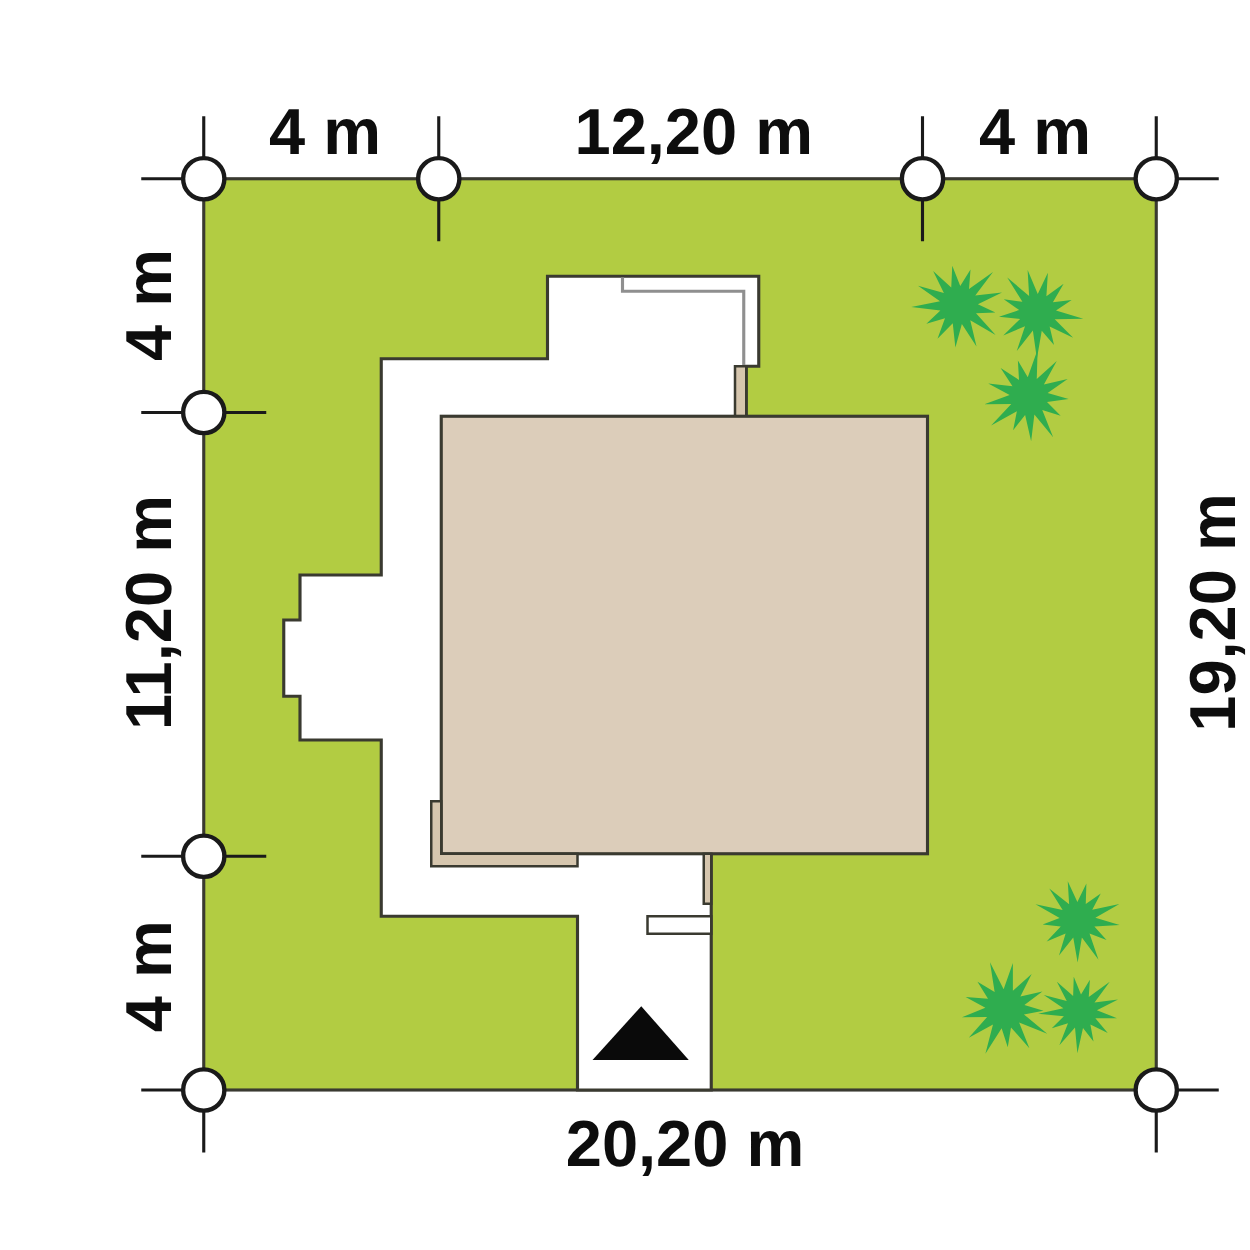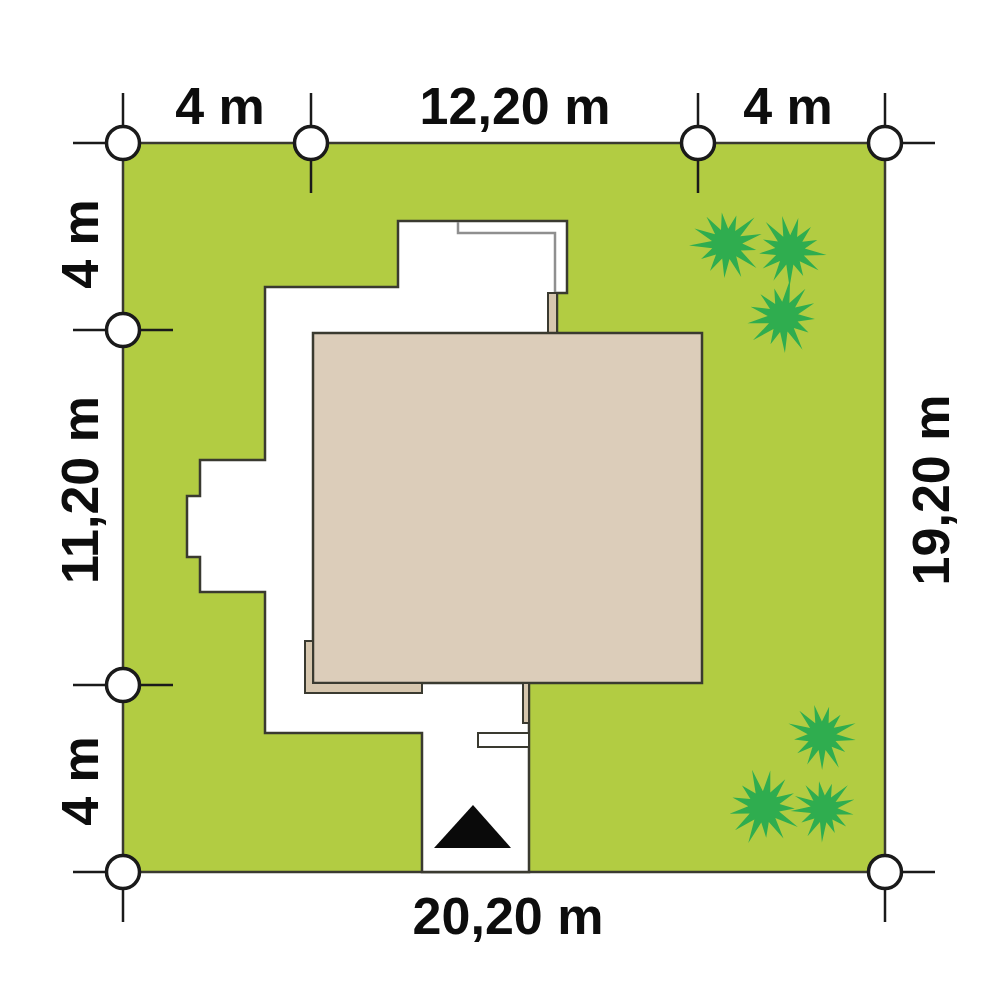--- a/index.html
+++ b/index.html
@@ -9,20 +9,21 @@
     width: 1000px;
     height: 1000px;
     overflow: hidden;
     font-family: "Liberation Sans", sans-serif;
   }
   #stage {
     position: relative;
     width: 880px;
     height: 1000px;
     background: var(--bg, #ffffff);
+    margin-left: 40px;
   }
   svg { display: block; }
   .plot {
     fill: var(--plot-green, #b2cc42);
     stroke: var(--boundary, #3a3a30);
     stroke-width: 2.5;
   }
   .footprint {
     fill: var(--house-white, #ffffff);
     stroke: var(--outline, #333333);

